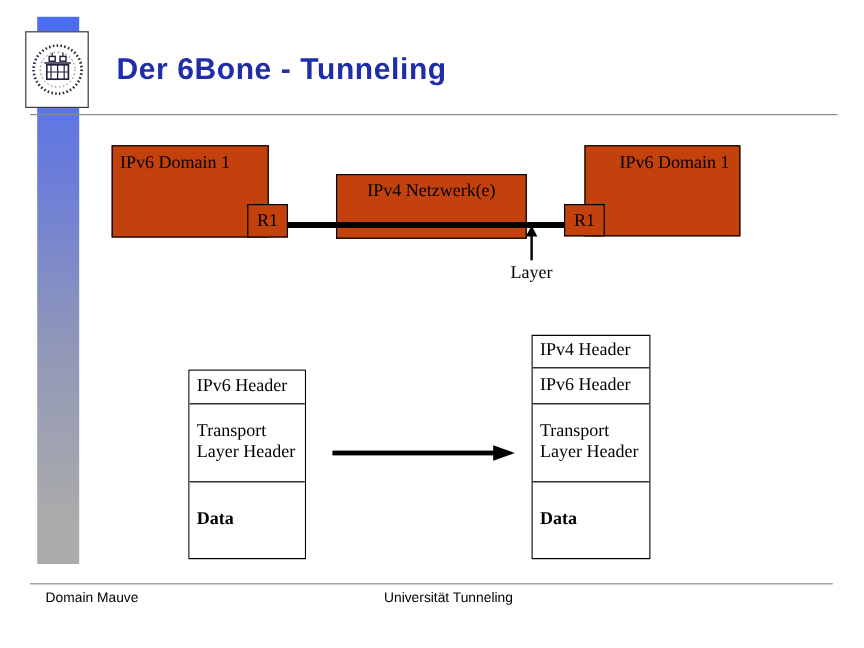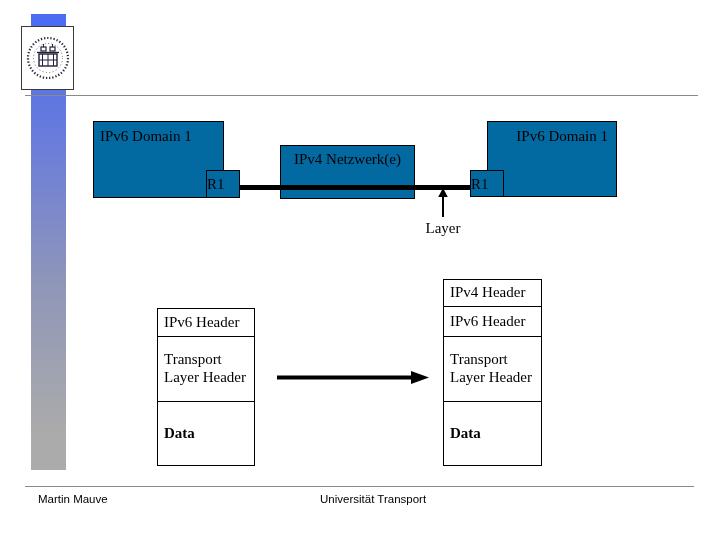--- a/index.html
+++ b/index.html
@@ -21,25 +21,25 @@
   #title{
     position:absolute;left:97px;top:44px;
     font-family:"Liberation Sans", sans-serif;font-weight:bold;font-size:25px;
     color:#1f2da8;letter-spacing:0.5px;white-space:nowrap;
   }
   .rule{position:absolute;height:0;border-top:1.5px solid #8a8a8a;}
   #title-rule{left:25px;top:95px;width:673px;}
   #footer-rule{left:25px;top:486px;width:669px;}
 
   
-  .dbox{position:absolute;background:#0369a1;border:1px solid #000;font-size:15px;line-height:1.2;box-sizing:border-box;}
+  .dbox{position:absolute;background:#c2410c;border:1px solid #000;font-size:15px;line-height:1.2;box-sizing:border-box;}
   #left-domain{left:93px;top:121px;width:131px;height:77px;padding:5px 6px;}
   #right-domain{left:487px;top:121px;width:130px;height:76px;padding:5px 8px;text-align:right;}
-  #network-box{left:280px;top:145px;width:135px;height:54px;text-align:center;padding-top:4px;}
-  .router{display:flex;align-items:center;z-index:3;}
+  #network-box{left:280px;top:145px;width:159px;height:54px;text-align:center;padding-top:4px;}
+  .router{display:flex;align-items:center;justify-content:center;z-index:3;}
   #router-left{left:206px;top:170px;width:34px;height:28px;}
   #router-right{left:470px;top:170px;width:34px;height:27px;}
   #tunnel-label{position:absolute;left:403px;top:220px;width:80px;text-align:center;font-size:15px;}
 
   
   .stack{position:absolute;border:1px solid #000;background:#e5e5e5;box-sizing:content-box;}
   #stack-original{left:157px;top:308px;width:96px;}
   #stack-tunneled{left:443px;top:279px;width:97px;}
   .cell{
     box-sizing:border-box;display:flex;align-items:center;
@@ -78,20 +78,21 @@
       <line x1="28.5" y1="24" x2="28.5" y2="36" stroke="#22223a" stroke-width="1"></line>
       <line x1="14" y1="30" x2="32" y2="30" stroke="#22223a" stroke-width="1"></line>
       <line x1="12" y1="22.5" x2="34" y2="22.5" stroke="#22223a" stroke-width="1.4"></line>
       <rect x="16" y="17" width="5" height="4" fill="none" stroke="#22223a" stroke-width="1.2"></rect>
       <rect x="25" y="17" width="5" height="4" fill="none" stroke="#22223a" stroke-width="1.2"></rect>
       <line x1="18.5" y1="17" x2="18.5" y2="14" stroke="#22223a" stroke-width="1"></line>
       <line x1="27.5" y1="17" x2="27.5" y2="14" stroke="#22223a" stroke-width="1"></line>
     </svg>
   </div>
 
+  <div id="title">Der 6Bone - Tunneling</div>
   <div id="title-rule" class="rule"></div>
 
   <div id="left-domain" class="dbox">
     <span>IPv6 Domain 1</span>
   </div>
 
   <div id="right-domain" class="dbox">
     <span>IPv6 Domain 1</span>
   </div>
 
@@ -127,16 +128,16 @@
     <rect x="240" y="185" width="230" height="5" fill="#000"></rect>
 
     <line x1="443" y1="217" x2="443" y2="196" stroke="#000" stroke-width="2"></line>
     <polygon points="443,188 438.2,197 447.8,197" fill="#000"></polygon>
 
     <rect x="277" y="375.5" width="136" height="4" fill="#000"></rect>
     <polygon points="429,377.5 411,371 411,384" fill="#000"></polygon>
   </svg>
 
   <div id="footer-rule" class="rule"></div>
-  <div id="footer-author" class="foot">Martin Mauve</div>
-  <div id="footer-institution" class="foot">Universität Transport</div>
+  <div id="footer-author" class="foot">Domain Mauve</div>
+  <div id="footer-institution" class="foot">Universität Tunneling</div>
 
 </div>
 
 </body></html>

